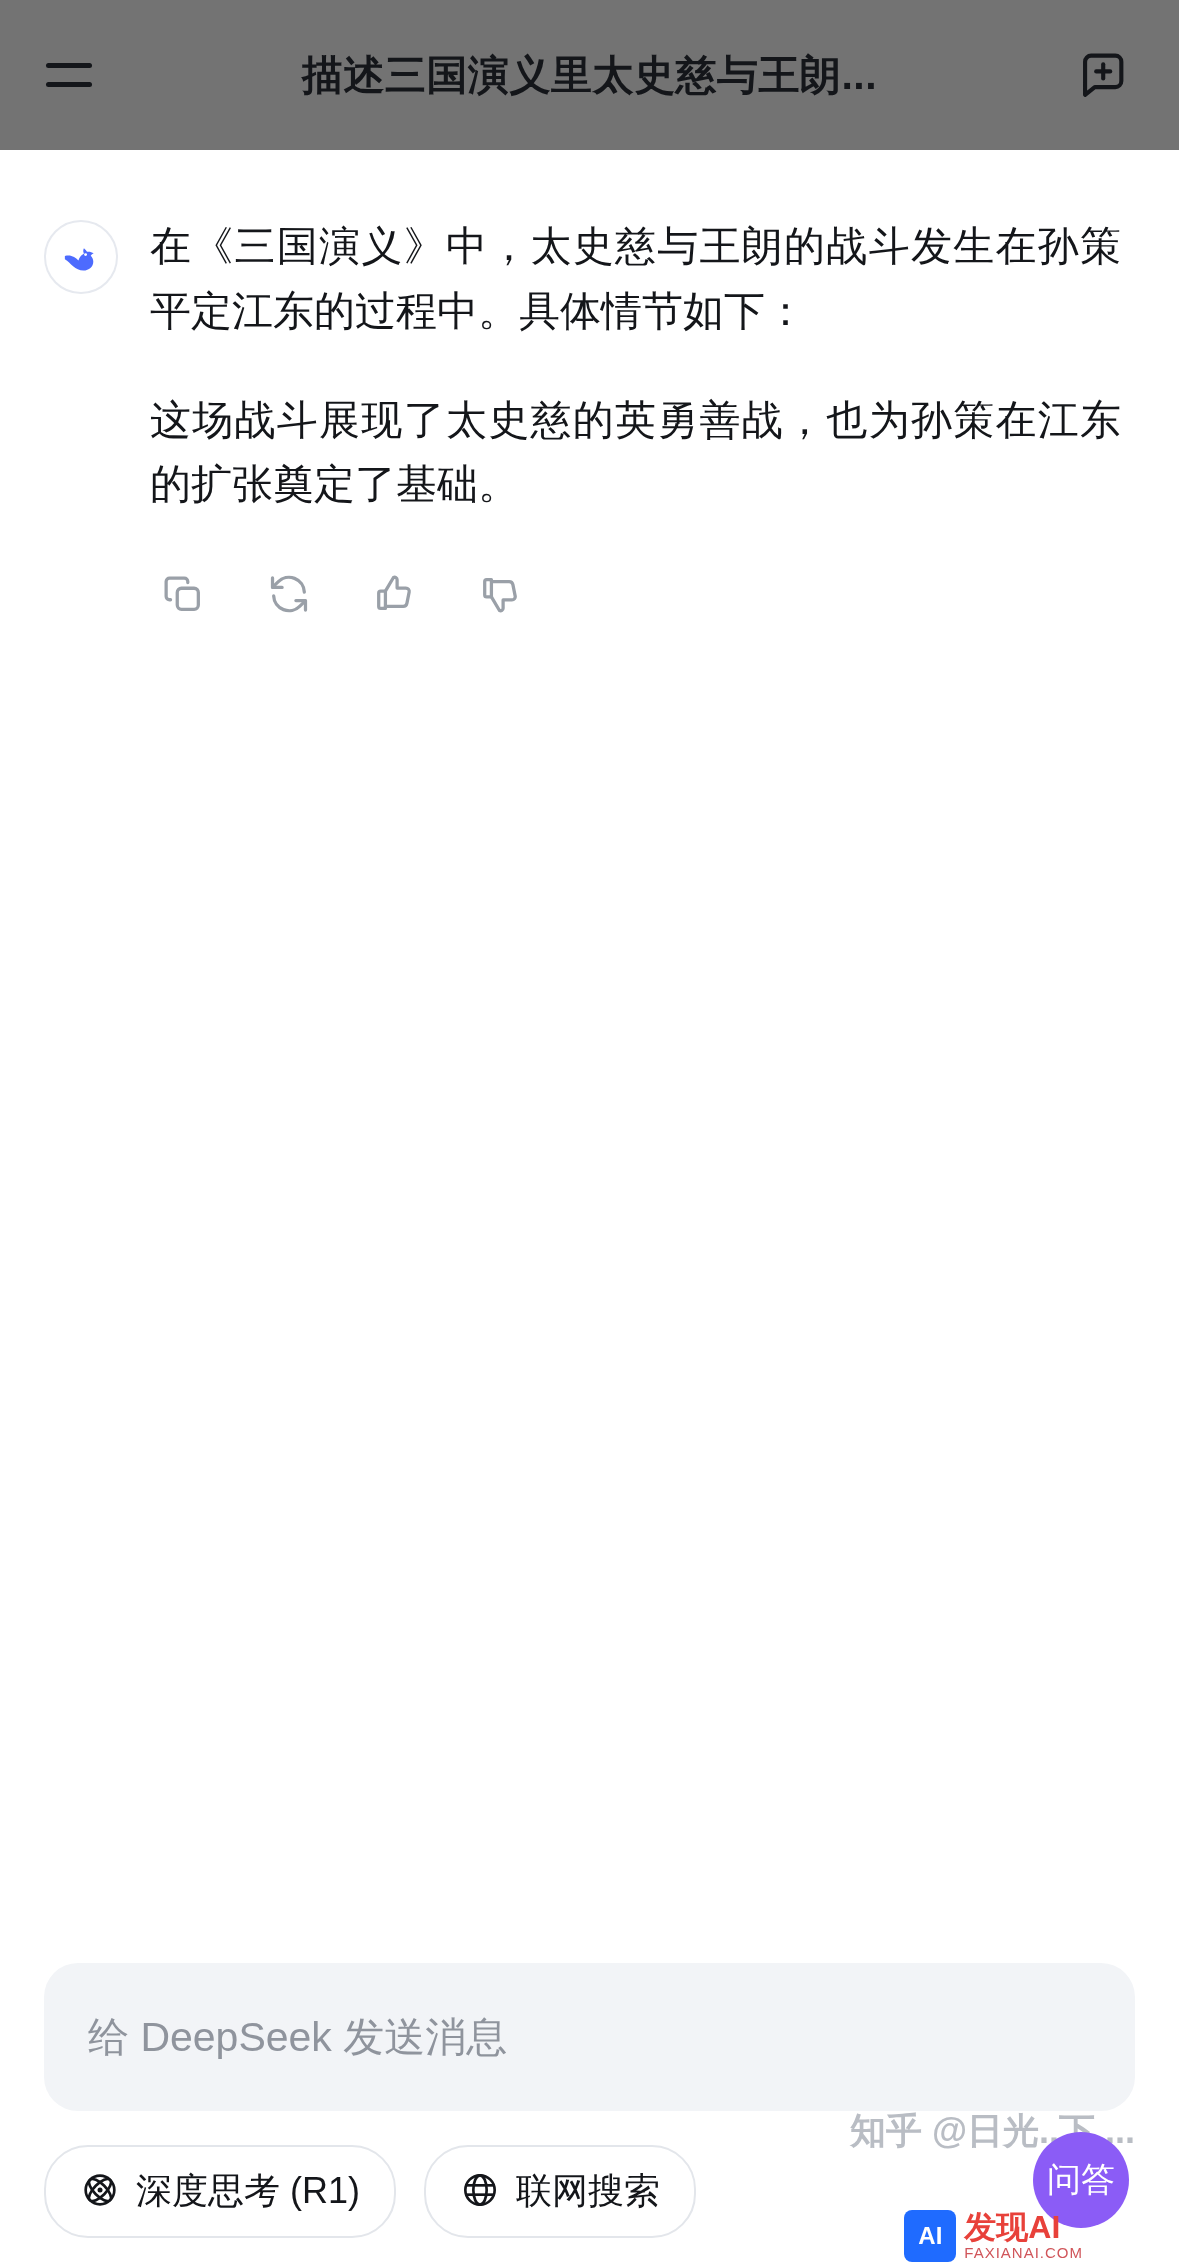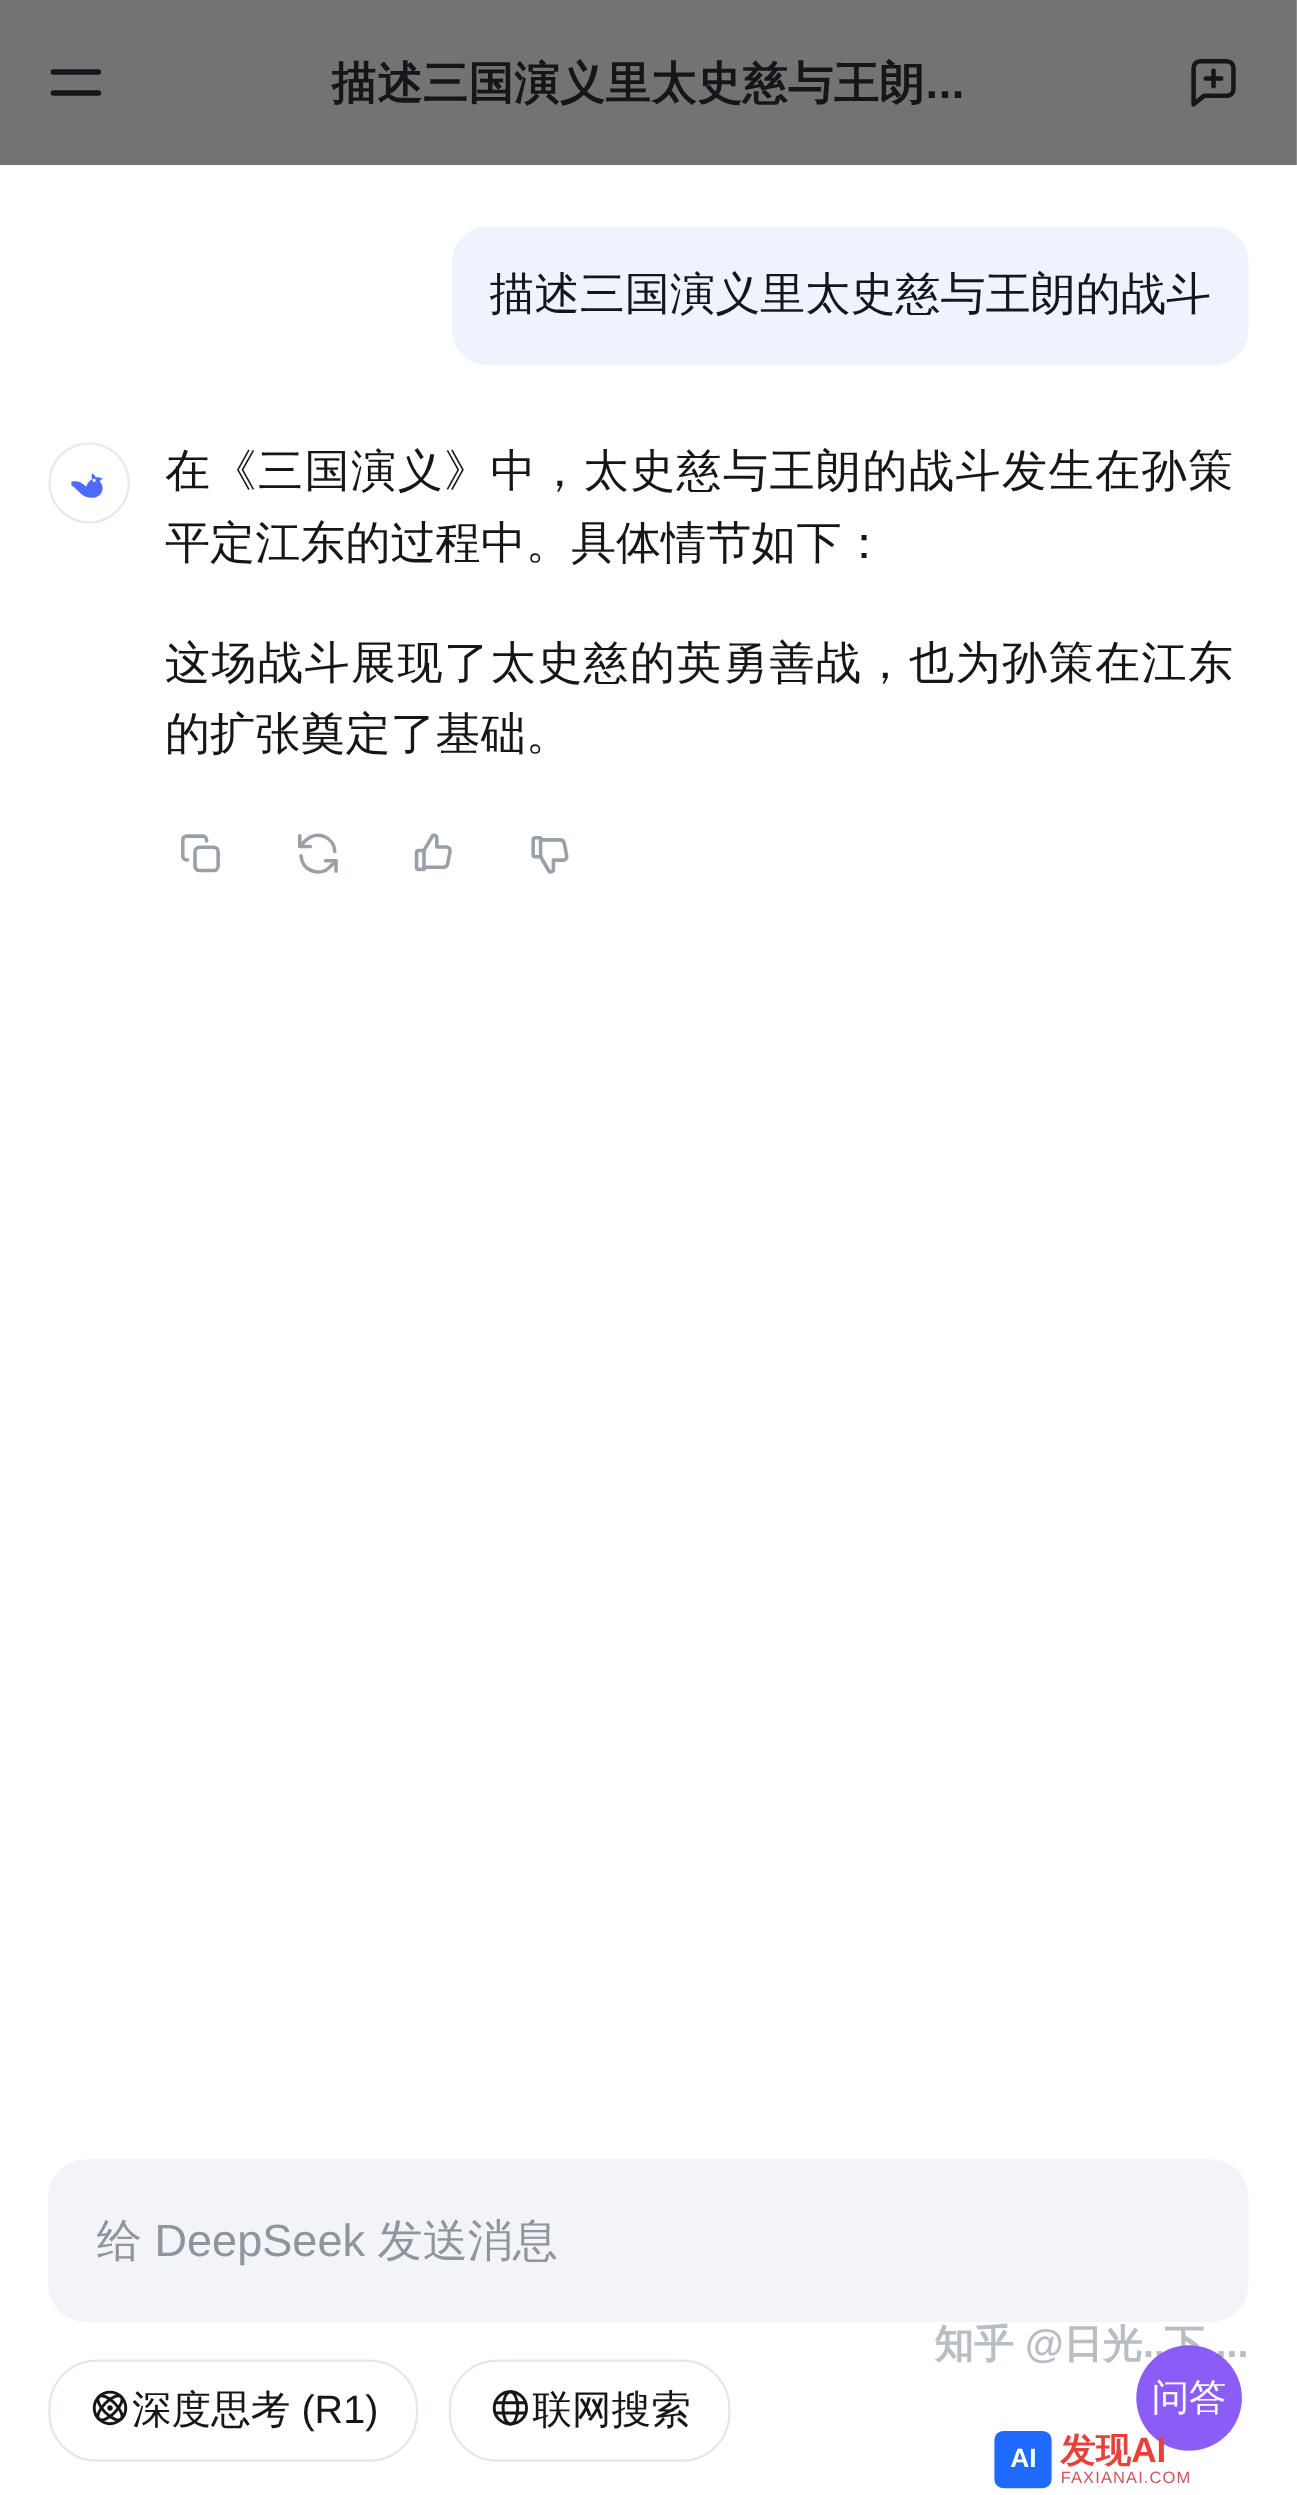--- a/index.html
+++ b/index.html
@@ -178,20 +178,21 @@
   .toolbar {
     display: flex;
     align-items: center;
     gap: 28px;
     margin-top: 34px;
     padding-bottom: 30px;
   }
   .chip {
     display: inline-flex;
     align-items: center;
+    gap: 16px;
     border: 2px solid #e3e6eb;
     border-radius: 44px;
     padding: 20px 34px;
     background: #ffffff;
     cursor: pointer;
   }
   .chip .chip-label {
     font-size: 36px;
     color: #14161a;
   }
@@ -279,23 +280,20 @@
       <svg width="58" height="58" viewBox="0 0 24 24" fill="none" stroke="#14161a" stroke-width="1.7" stroke-linecap="round" stroke-linejoin="round">
         <path d="M20 14.5a2.5 2.5 0 0 1-2.5 2.5H9l-4 3.2V6.5A2.5 2.5 0 0 1 7.5 4h10A2.5 2.5 0 0 1 20 6.5z"></path>
         <line x1="12.5" y1="7.6" x2="12.5" y2="13.4"></line>
         <line x1="9.6" y1="10.5" x2="15.4" y2="10.5"></line>
       </svg>
     </div>
   </div>
 
   <div class="conversation">
 
-    <div class="user-row">
-      <div class="user-bubble">描述三国演义里太史慈与王朗的战斗</div>
-    </div>
 
     <div class="assistant-row">
       <div class="avatar">
         <svg width="44" height="44" viewBox="0 0 24 24" fill="#4d6bfe">
           <path d="M3.2 11.4c2.1-.5 3.6-.2 5 .6.9.5 1.6 1.2 2.4 1.9.5-1.6 1.5-2.9 3-3.8-.5-.9-.5-1.9 0-2.9.7.6 1.3 1.2 1.7 2 1.3-.2 2.5.1 3.6.8-.7.3-1.2.7-1.6 1.3.9.9 1.4 2 1.4 3.3 0 2.7-2.3 4.8-5.4 4.8-2.2 0-4-.9-5.6-2.3-1.5-1.3-2.8-2.9-4.5-3.9zm11.3.1a.8.8 0 1 0 0-1.6.8.8 0 0 0 0 1.6z"></path>
         </svg>
       </div>
       <div class="assistant-content">
         <p>在《三国演义》中，太史慈与王朗的战斗发生在孙策平定江东的过程中。具体情节如下：</p>
         <p>这场战斗展现了太史慈的英勇善战，也为孙策在江东的扩张奠定了基础。</p>

